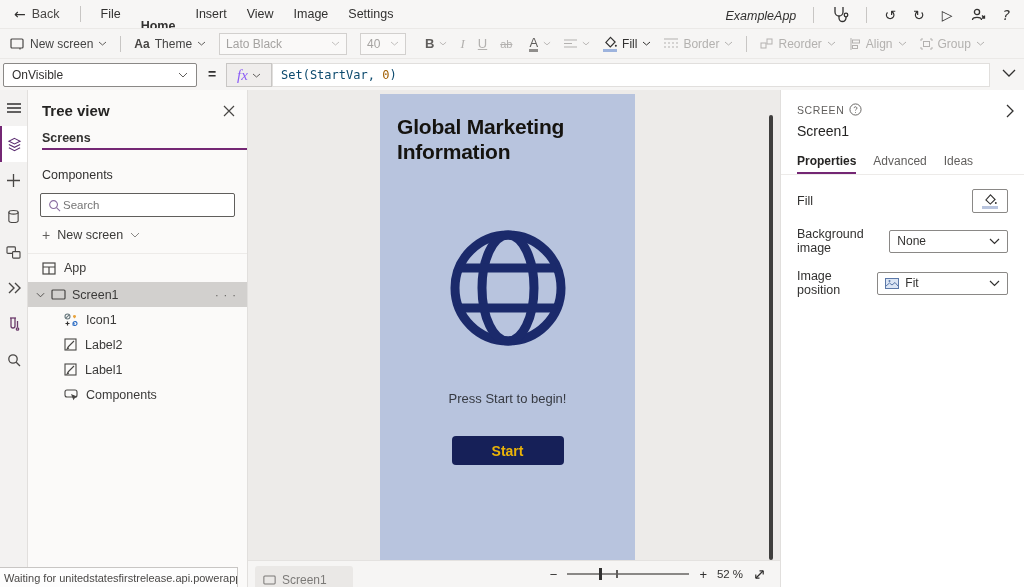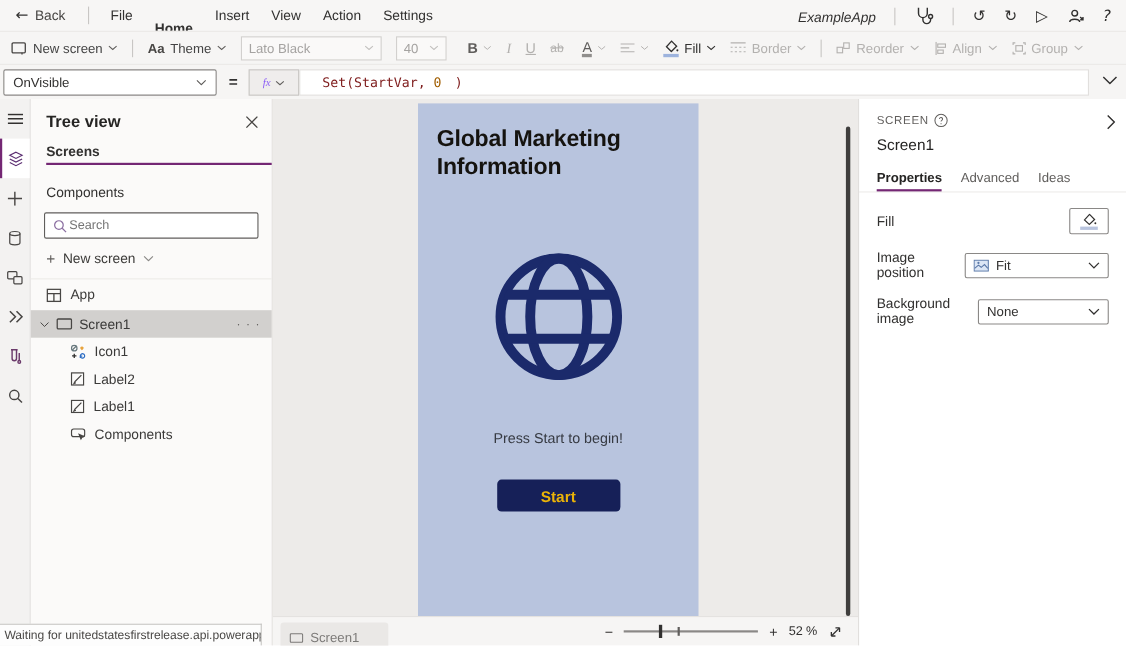--- a/index.html
+++ b/index.html
@@ -32,25 +32,25 @@
 
   
   .fxbar{position:absolute;top:58px;left:0;right:0;height:32px;background:#f6f5f4;
          border-top:1px solid #ebe9e7;border-bottom:1px solid #e4e2e0;}
   .prop-select{position:absolute;left:3px;top:4px;width:194px;height:24px;background:#fff;
                border:1px solid #8a8886;border-radius:2px;display:flex;align-items:center;
                justify-content:space-between;padding:0 8px;box-sizing:border-box;font-size:12px;color:#323130;}
   .equals{position:absolute;left:208px;top:7px;font-size:14px;font-weight:bold;color:#323130;}
   .fx-btn{position:absolute;left:226px;top:4px;width:46px;height:24px;background:#efedec;
           border:1px solid #c8c6c4;display:flex;align-items:center;justify-content:center;gap:4px;box-sizing:border-box;}
-  .fx-glyph{font-family:"Liberation Serif",serif;font-style:italic;font-size:10px;color:#8b5cf6;}
+  .fx-glyph{font-family:"Liberation Serif",serif;font-style:italic;font-size:15px;color:#8b5cf6;}
   .fx-input{position:absolute;left:272px;top:4px;right:34px;height:24px;background:#fff;
             border:1px solid #e1dfdd;display:flex;align-items:center;padding:0 8px;box-sizing:border-box;
             font-family:"DejaVu Sans Mono",monospace;font-size:12px;white-space:pre;}
-  .code-fn{color:#7f1d1d;margin-left:12px;}
+  .code-fn{color:#0c4a6e;}
   .code-num{color:#a15e00;}
   .fx-expand{position:absolute;right:8px;top:10px;}
 
   
   .rail{position:absolute;left:0;top:90px;bottom:0;width:28px;background:#f3f2f1;
         border-right:1px solid #e1dfdd;display:flex;flex-direction:column;align-items:stretch;box-sizing:border-box;}
   .rail-item{height:36px;display:flex;align-items:center;justify-content:center;color:#484644;}
   .rail-item.active{background:#fff;border-left:2px solid #742774;color:#5b2d71;}
 
   
@@ -128,21 +128,21 @@
     <div class="mb-left">
       <span class="back">
         <span class="uicon">←</span>
         <span>Back</span>
       </span>
       <span class="vdiv"></span>
       <span class="menu-item">File</span>
       <span class="menu-item active">Home</span>
       <span class="menu-item">Insert</span>
       <span class="menu-item">View</span>
-      <span class="menu-item">Action</span>
+      <span class="menu-item">Image</span>
       <span class="menu-item">Settings</span>
     </div>
     <div class="mb-right">
       <span>ExampleApp</span>
       <span class="vdiv"></span>
       <span>
         <svg width="18" height="18" viewBox="0 0 18 18" fill="none" stroke="#323130" stroke-width="1.3">
           <path d="M4 2 v5 a4 4 0 0 0 8 0 V2"></path>
             <path d="M8 11 v2 a3.5 3.5 0 0 0 7 0 v-1"></path>
           <circle cx="15" cy="10" r="1.8"></circle>
@@ -473,42 +473,42 @@
       <span>Fill</span>
       <span class="color-btn">
         <svg width="13" height="11" viewBox="0 0 14 12" fill="none" stroke="#323130" stroke-width="1.2">
             <path d="M7 1 L12 6 6.8 11 2 6.5 z"></path>
             <circle cx="12.8" cy="9.8" r="1" fill="#323130" stroke="none"></circle>
           </svg>
         <span class="color-bar"></span>
       </span>
     </div>
     <div class="rp-row">
+      <span>Background image</span>
+      <span class="dropdown">
+        <span>None</span>
+        <svg class="chev" width="11" height="7" viewBox="0 0 11 7">
+            <path d="M1 1 L5.5 5.5 L10 1" fill="none" stroke="#323130" stroke-width="1.2"></path>
+          </svg>
+      </span>
+    </div>
+    <div class="rp-row">
       <span>Image position</span>
       <span class="dropdown">
         <svg width="14" height="11" viewBox="0 0 14 11">
             <rect x="0.5" y="0.5" width="13" height="10" fill="#dce6f5" stroke="#5b78a8"></rect>
             <path d="M1 8 l3.5-3 2.5 2 3-2.5 3 3.5" fill="none" stroke="#5b78a8"></path>
             <circle cx="4.5" cy="3" r="1" fill="#5b78a8"></circle>
           </svg>
         <span>Fit</span>
         <svg class="chev" width="11" height="7" viewBox="0 0 11 7">
             <path d="M1 1 L5.5 5.5 L10 1" fill="none" stroke="#323130" stroke-width="1.2"></path>
           </svg>
       </span>
     </div>
-    <div class="rp-row">
-      <span>Background image</span>
-      <span class="dropdown">
-        <span>None</span>
-        <svg class="chev" width="11" height="7" viewBox="0 0 11 7">
-            <path d="M1 1 L5.5 5.5 L10 1" fill="none" stroke="#323130" stroke-width="1.2"></path>
-          </svg>
-      </span>
-    </div>
   </div>
 
   <div class="bbar">
     <div class="crumb">
       <div class="crumb-inner">
         <svg width="13" height="10" viewBox="0 0 15 11" fill="none" stroke="#605e5c" stroke-width="1.2">
             <rect x="1" y="1" width="13" height="9" rx="1"></rect>
           </svg>
         <span>Screen1</span>
       </div>

